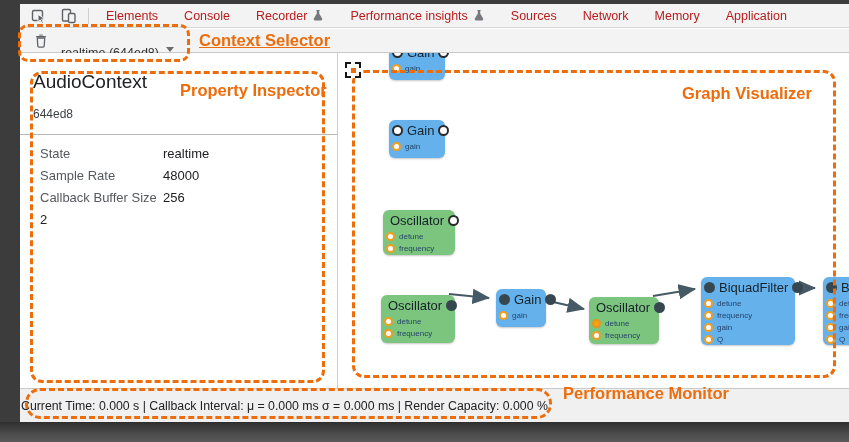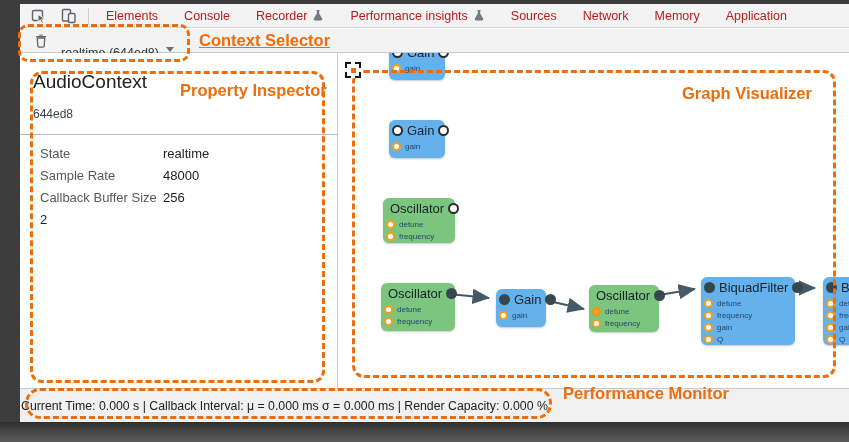--- a/index.html
+++ b/index.html
@@ -44,21 +44,21 @@
   .plabel { width:123px; color:#55585c; }
   .pvalue { color:#202124; }
 
   
   .graph { position:relative; flex:1; height:100%; background:#fff; border-left:1px solid #ccc; overflow:hidden; }
   #edge-layer { position:absolute; left:0; top:0; width:100%; height:100%; }
   #edge-layer line { stroke:#455a64; stroke-width:2.2; }
 
   .gnode { position:absolute; border-radius:6px; box-shadow:0 1px 2px rgba(0,0,0,.22); }
   .gnode.blue { background:#64b1ec; }
-  .gnode.green { background:#7cc57e; }
+  .gnode.green { background:#7cc57e;margin-top:12px; }
   .gtitle { display:flex; align-items:center; height:20px; padding:0 3px; position:relative; }
   .gtext { font-size:13px; color:#17222b; padding:0 4px; white-space:nowrap; }
   .centered .gtext { flex:1; text-align:center; }
   .spacer { flex:1; }
   .gport { width:11px; height:11px; border-radius:50%; flex:none; }
   .gport.open { background:#fff; border:2px solid #2b2b2b; }
   .gport.connected { background:#37474f; border:2px solid #37474f; }
   .prowg { display:flex; align-items:center; gap:4px; height:12px; padding-left:3px; }
   .pchip { width:9px; height:9px; border-radius:50%; flex:none; background:#fff; border:2px solid #f59d1d; }
   .pchip.connected { background:#f5a31a; border-color:#ef9316; }

